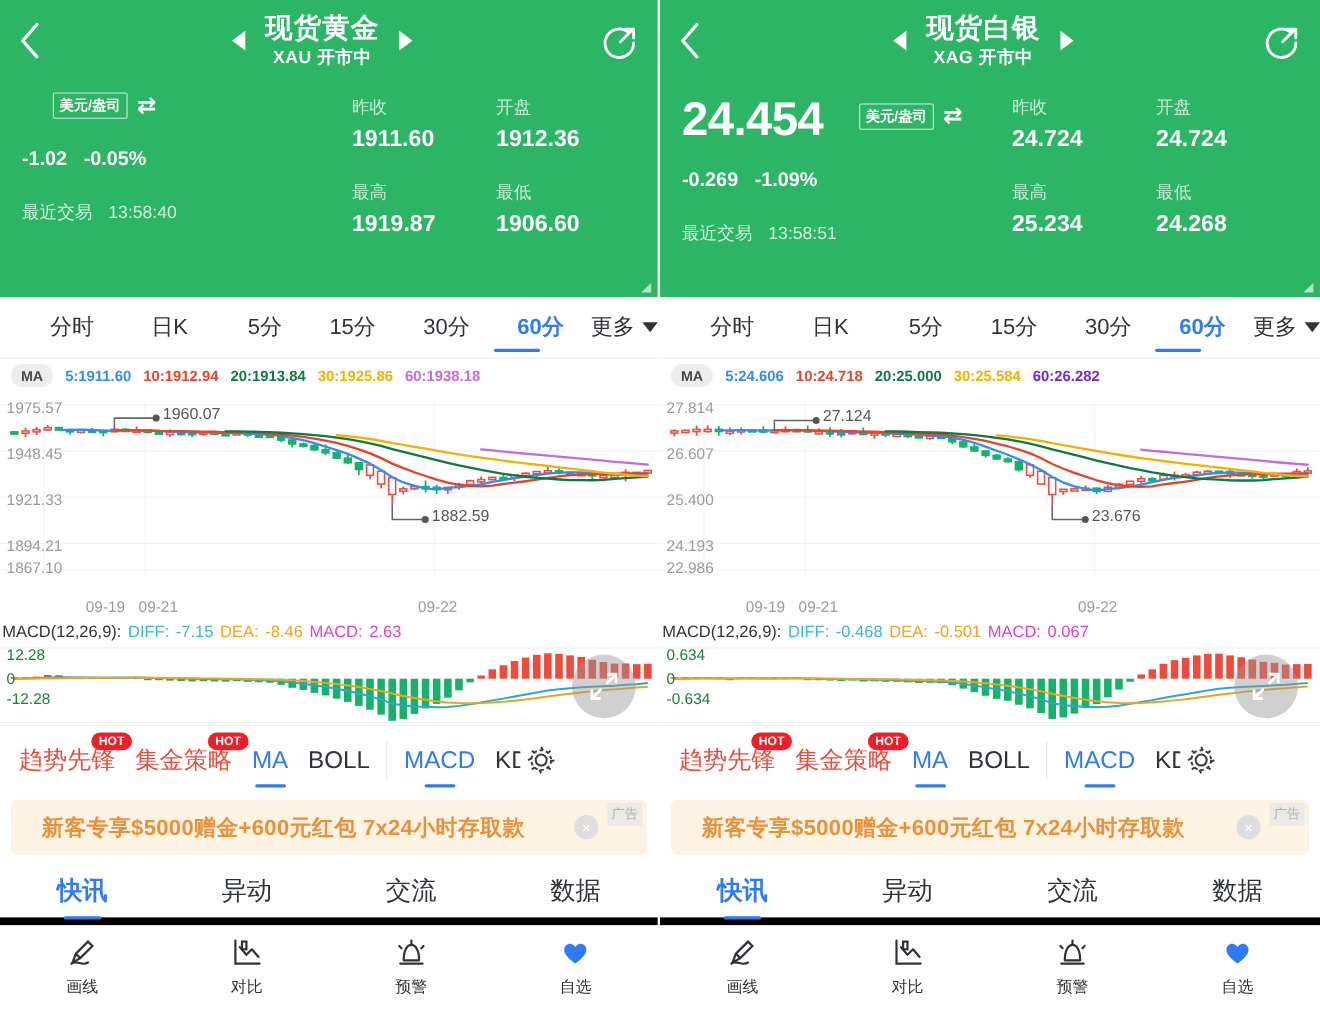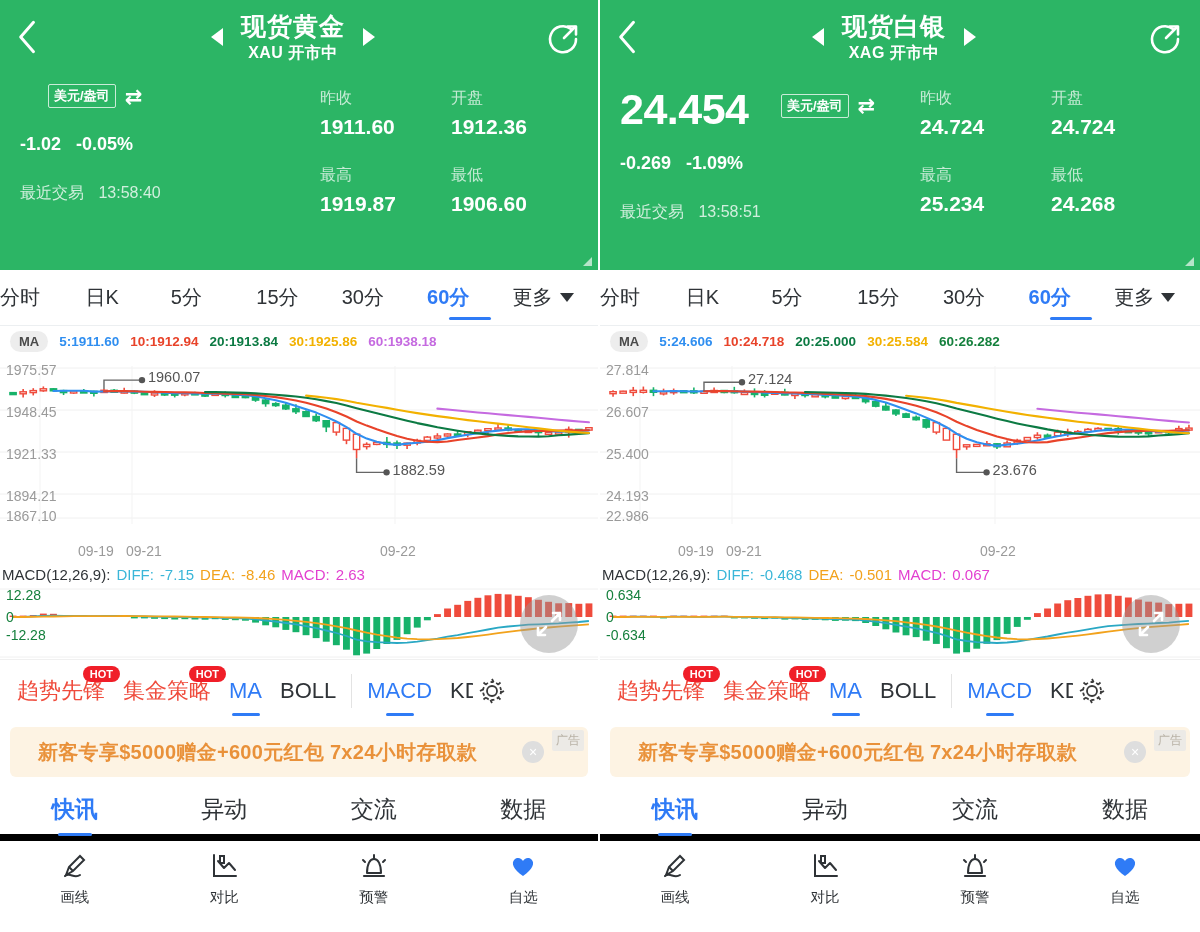--- a/index.html
+++ b/index.html
@@ -45,21 +45,21 @@
   .stat { width: 131px; }
   .stat .k { font-size: 16px; color: rgba(255,255,255,.72); margin-bottom: 6px; }
   .stat .v { font-size: 21px; font-weight: bold; }
   .stat-row.second { margin-top: 26px; }
   .corner { position: absolute; right: 6px; bottom: 4px; width: 0; height: 0;
             border-left: 9px solid transparent; border-bottom: 9px solid rgba(255,255,255,.65); }
 
   
   .ptabs { height: 56px; display: flex; align-items: center; border-bottom: 1px solid #eceff1; position: relative; }
   .ptab { flex: 1; text-align: center; font-size: 20px; color: #2f3337; position: relative; height: 50px;
-          display: flex; align-items: center; justify-content: flex-start; }
+          display: flex; align-items: center; justify-content: flex-end; }
   .ptab.active { color: #2f7bf6; font-weight: bold; }
   .ptab.active::after { content: ""; position: absolute; bottom: 3px; left: 50%; transform: translateX(-50%);
                         width: 42px; height: 3px; background: #2f7bf6; border-radius: 2px; }
   .ptab .caret { display: inline-block; margin-left: 7px; width: 0; height: 0;
                  border-left: 7px solid transparent; border-right: 7px solid transparent; border-top: 9px solid #2f3337; }
 
   
   .maline { height: 30px; display: flex; align-items: center; padding-left: 10px; gap: 11px; font-size: 13.5px; font-weight: bold; }
   .ma-chip { background: #ededed; color: #4a4a4a; border-radius: 11px; padding: 3px 9px; font-size: 13px; font-weight: bold; }
 
@@ -611,21 +611,21 @@
           <span>更多</span>
           <span class="caret"></span>
         </div>
       </div>
       <div class="maline">  
         <span class="ma-chip">MA</span>
         <span style="color:#2f8ef0">5:24.606</span>
         <span style="color:#e8432a">10:24.718</span>
         <span style="color:#0c7a43">20:25.000</span>
         <span style="color:#f2b100">30:25.584</span>
-        <span style="color:#15803d">60:26.282</span>
+        <span style="color:#6d28d9">60:26.282</span>
       </div>
       <div class="chart-area" id="chart-1">
         <svg width="600" height="205" viewBox="0 0 600 205">
           <line x1="0" y1="12" x2="600" y2="12" stroke="#f0f0f0" stroke-width="1"></line>
           <line x1="0" y1="54" x2="600" y2="54" stroke="#f0f0f0" stroke-width="1"></line>
           <line x1="0" y1="96" x2="600" y2="96" stroke="#f0f0f0" stroke-width="1"></line>
           <line x1="0" y1="138" x2="600" y2="138" stroke="#f0f0f0" stroke-width="1"></line>
           <line x1="0" y1="162" x2="600" y2="162" stroke="#f0f0f0" stroke-width="1"></line>
           <line x1="40" y1="10" x2="40" y2="168" stroke="#f3f3f3" stroke-width="1"></line>
           <line x1="132" y1="10" x2="132" y2="168" stroke="#f3f3f3" stroke-width="1"></line>

